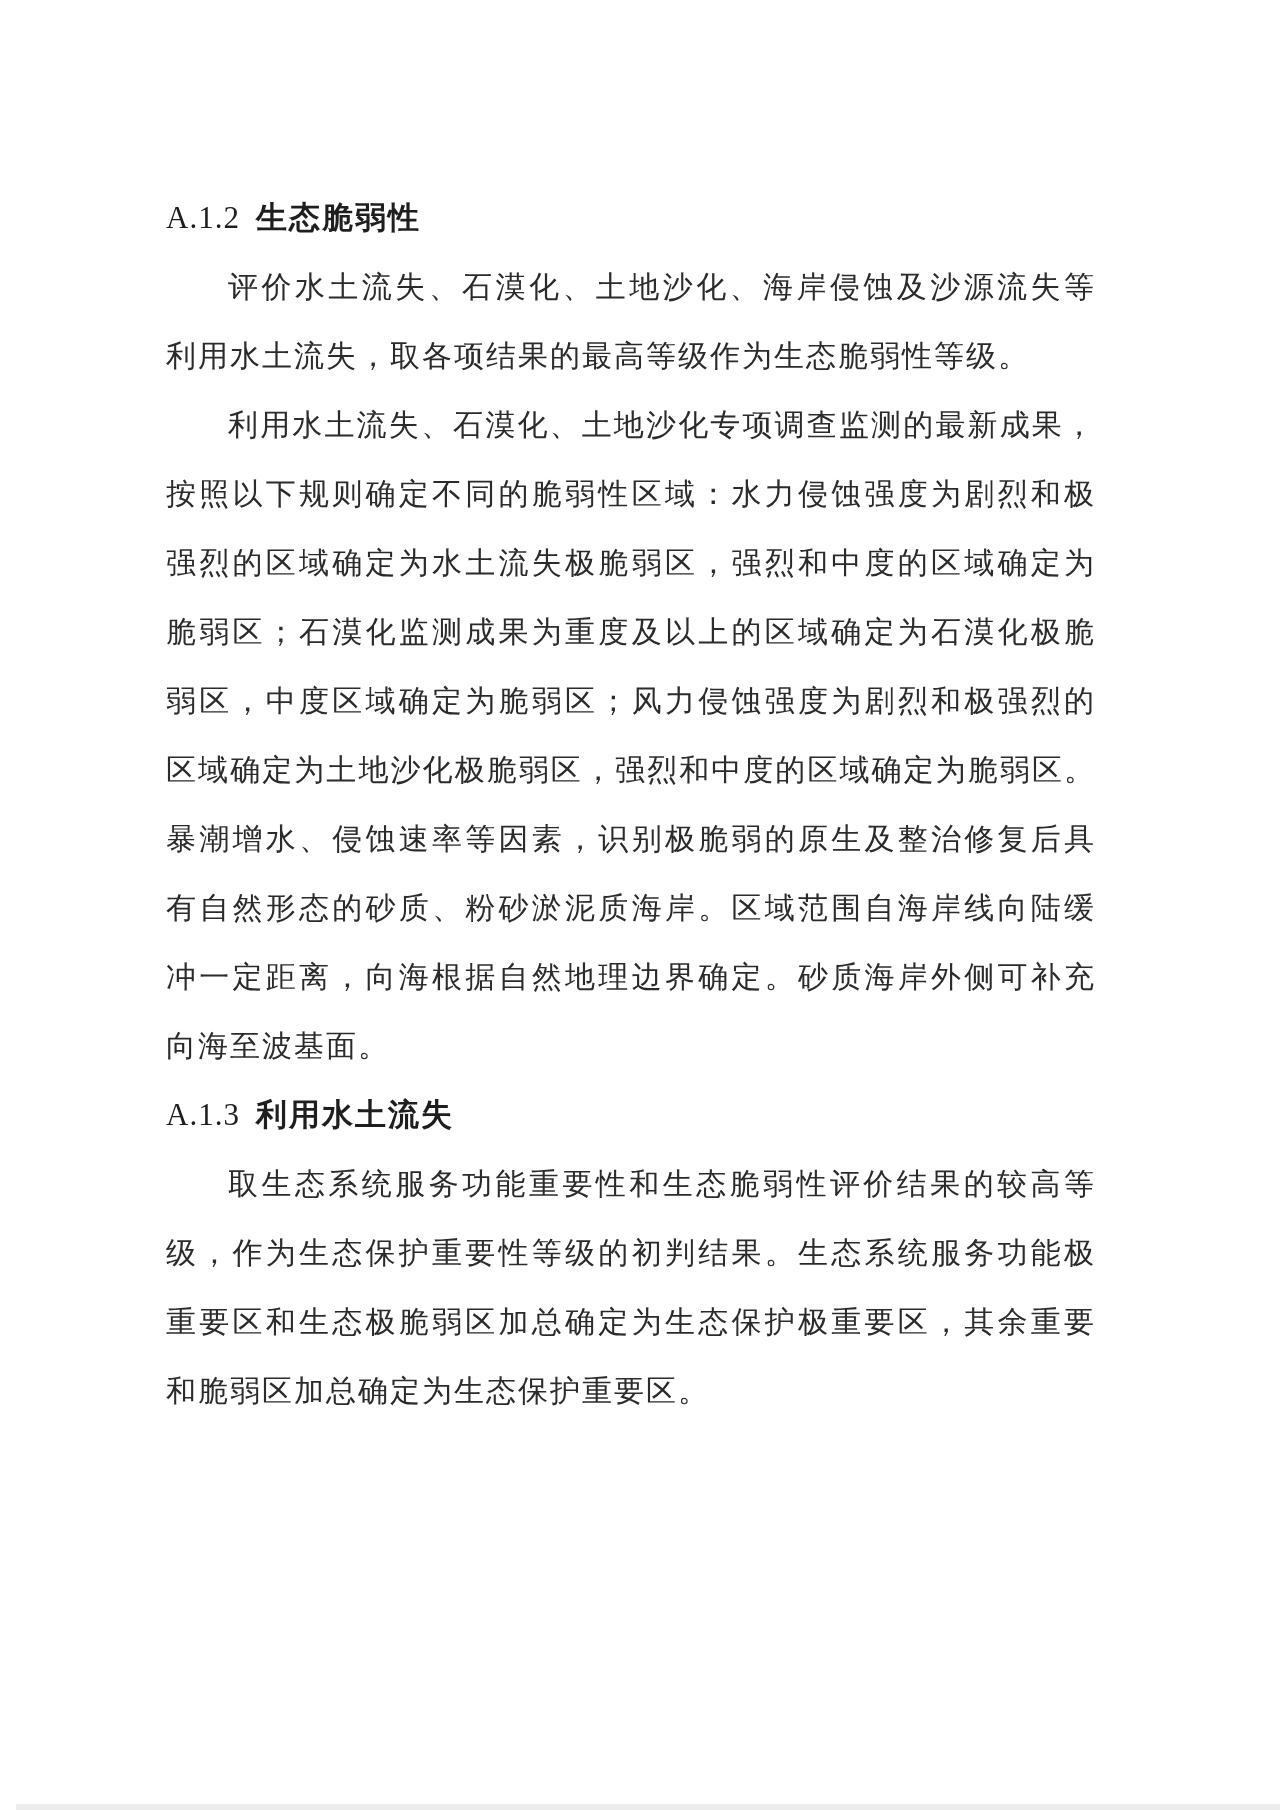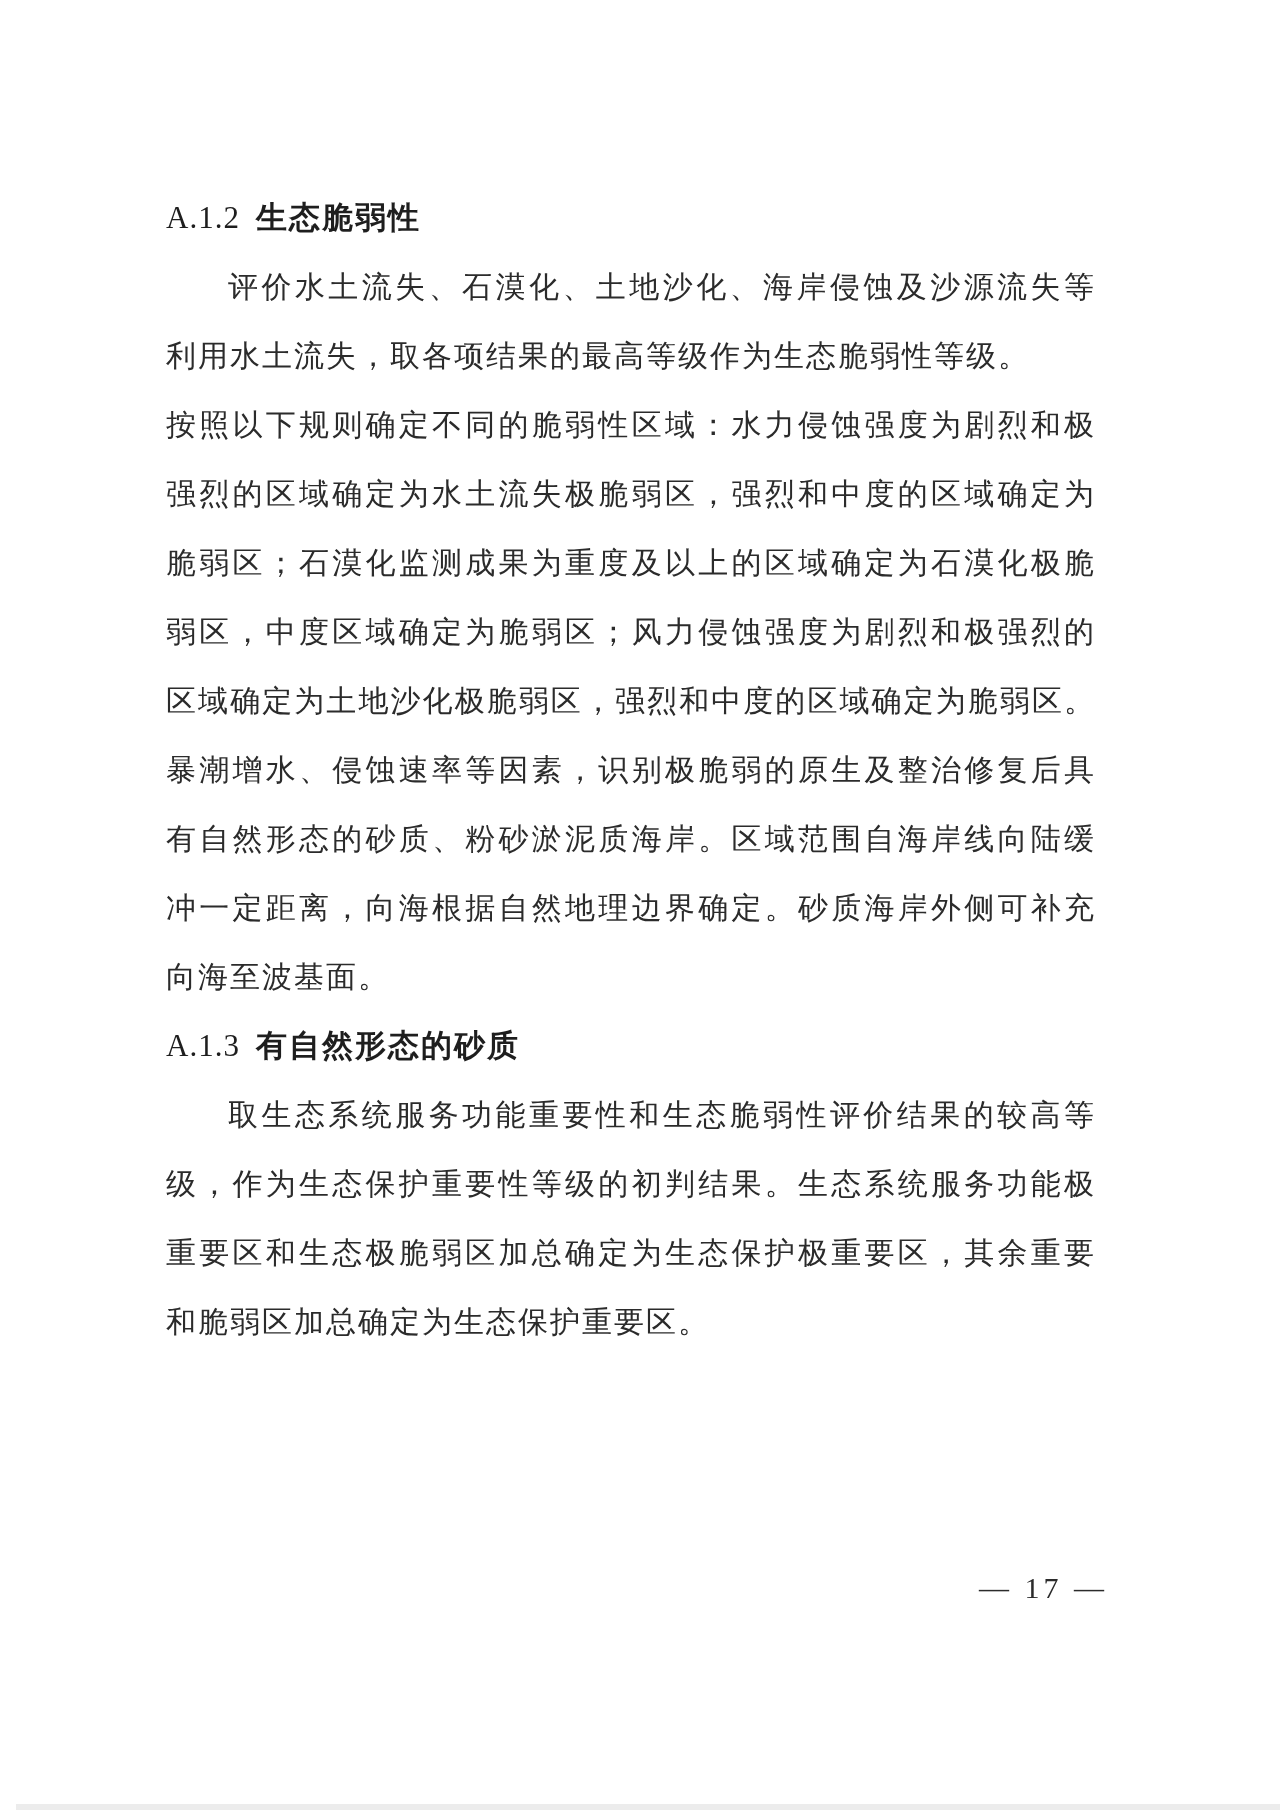--- a/index.html
+++ b/index.html
@@ -87,39 +87,39 @@
 
   <div class="content">
 
     <div class="heading">
       <span class="num">A.1.2</span><span class="title">生态脆弱性</span>
     </div>
 
     <div class="line j ind">评价水土流失、石漠化、土地沙化、海岸侵蚀及沙源流失等</div>
     <div class="line last">利用水土流失，取各项结果的最高等级作为生态脆弱性等级。</div>
 
+    <div class="line j ind">利用水土流失、石漠化、土地沙化专项调查监测的最新成果，</div>
     <div class="line j">按照以下规则确定不同的脆弱性区域：水力侵蚀强度为剧烈和极</div>
     <div class="line j">强烈的区域确定为水土流失极脆弱区，强烈和中度的区域确定为</div>
     <div class="line j">脆弱区；石漠化监测成果为重度及以上的区域确定为石漠化极脆</div>
     <div class="line j">弱区，中度区域确定为脆弱区；风力侵蚀强度为剧烈和极强烈的</div>
     <div class="line j">区域确定为土地沙化极脆弱区，强烈和中度的区域确定为脆弱区。</div>
 
     <div class="line j">暴潮增水、侵蚀速率等因素，识别极脆弱的原生及整治修复后具</div>
     <div class="line j">有自然形态的砂质、粉砂淤泥质海岸。区域范围自海岸线向陆缓</div>
     <div class="line j">冲一定距离，向海根据自然地理边界确定。砂质海岸外侧可补充</div>
     <div class="line last">向海至波基面。</div>
 
     <div class="heading">
-      <span class="num">A.1.3</span><span class="title">有自然形态的砂质</span>
+      <span class="num">A.1.3</span><span class="title">利用水土流失</span>
     </div>
 
     <div class="line j ind">取生态系统服务功能重要性和生态脆弱性评价结果的较高等</div>
     <div class="line j">级，作为生态保护重要性等级的初判结果。生态系统服务功能极</div>
     <div class="line j">重要区和生态极脆弱区加总确定为生态保护极重要区，其余重要</div>
     <div class="line last">和脆弱区加总确定为生态保护重要区。</div>
 
   </div>
 
-  <div class="footer">— 17 —</div>
 
   <div class="scan-edge"></div>
 
 </div>
 
 </body></html>

